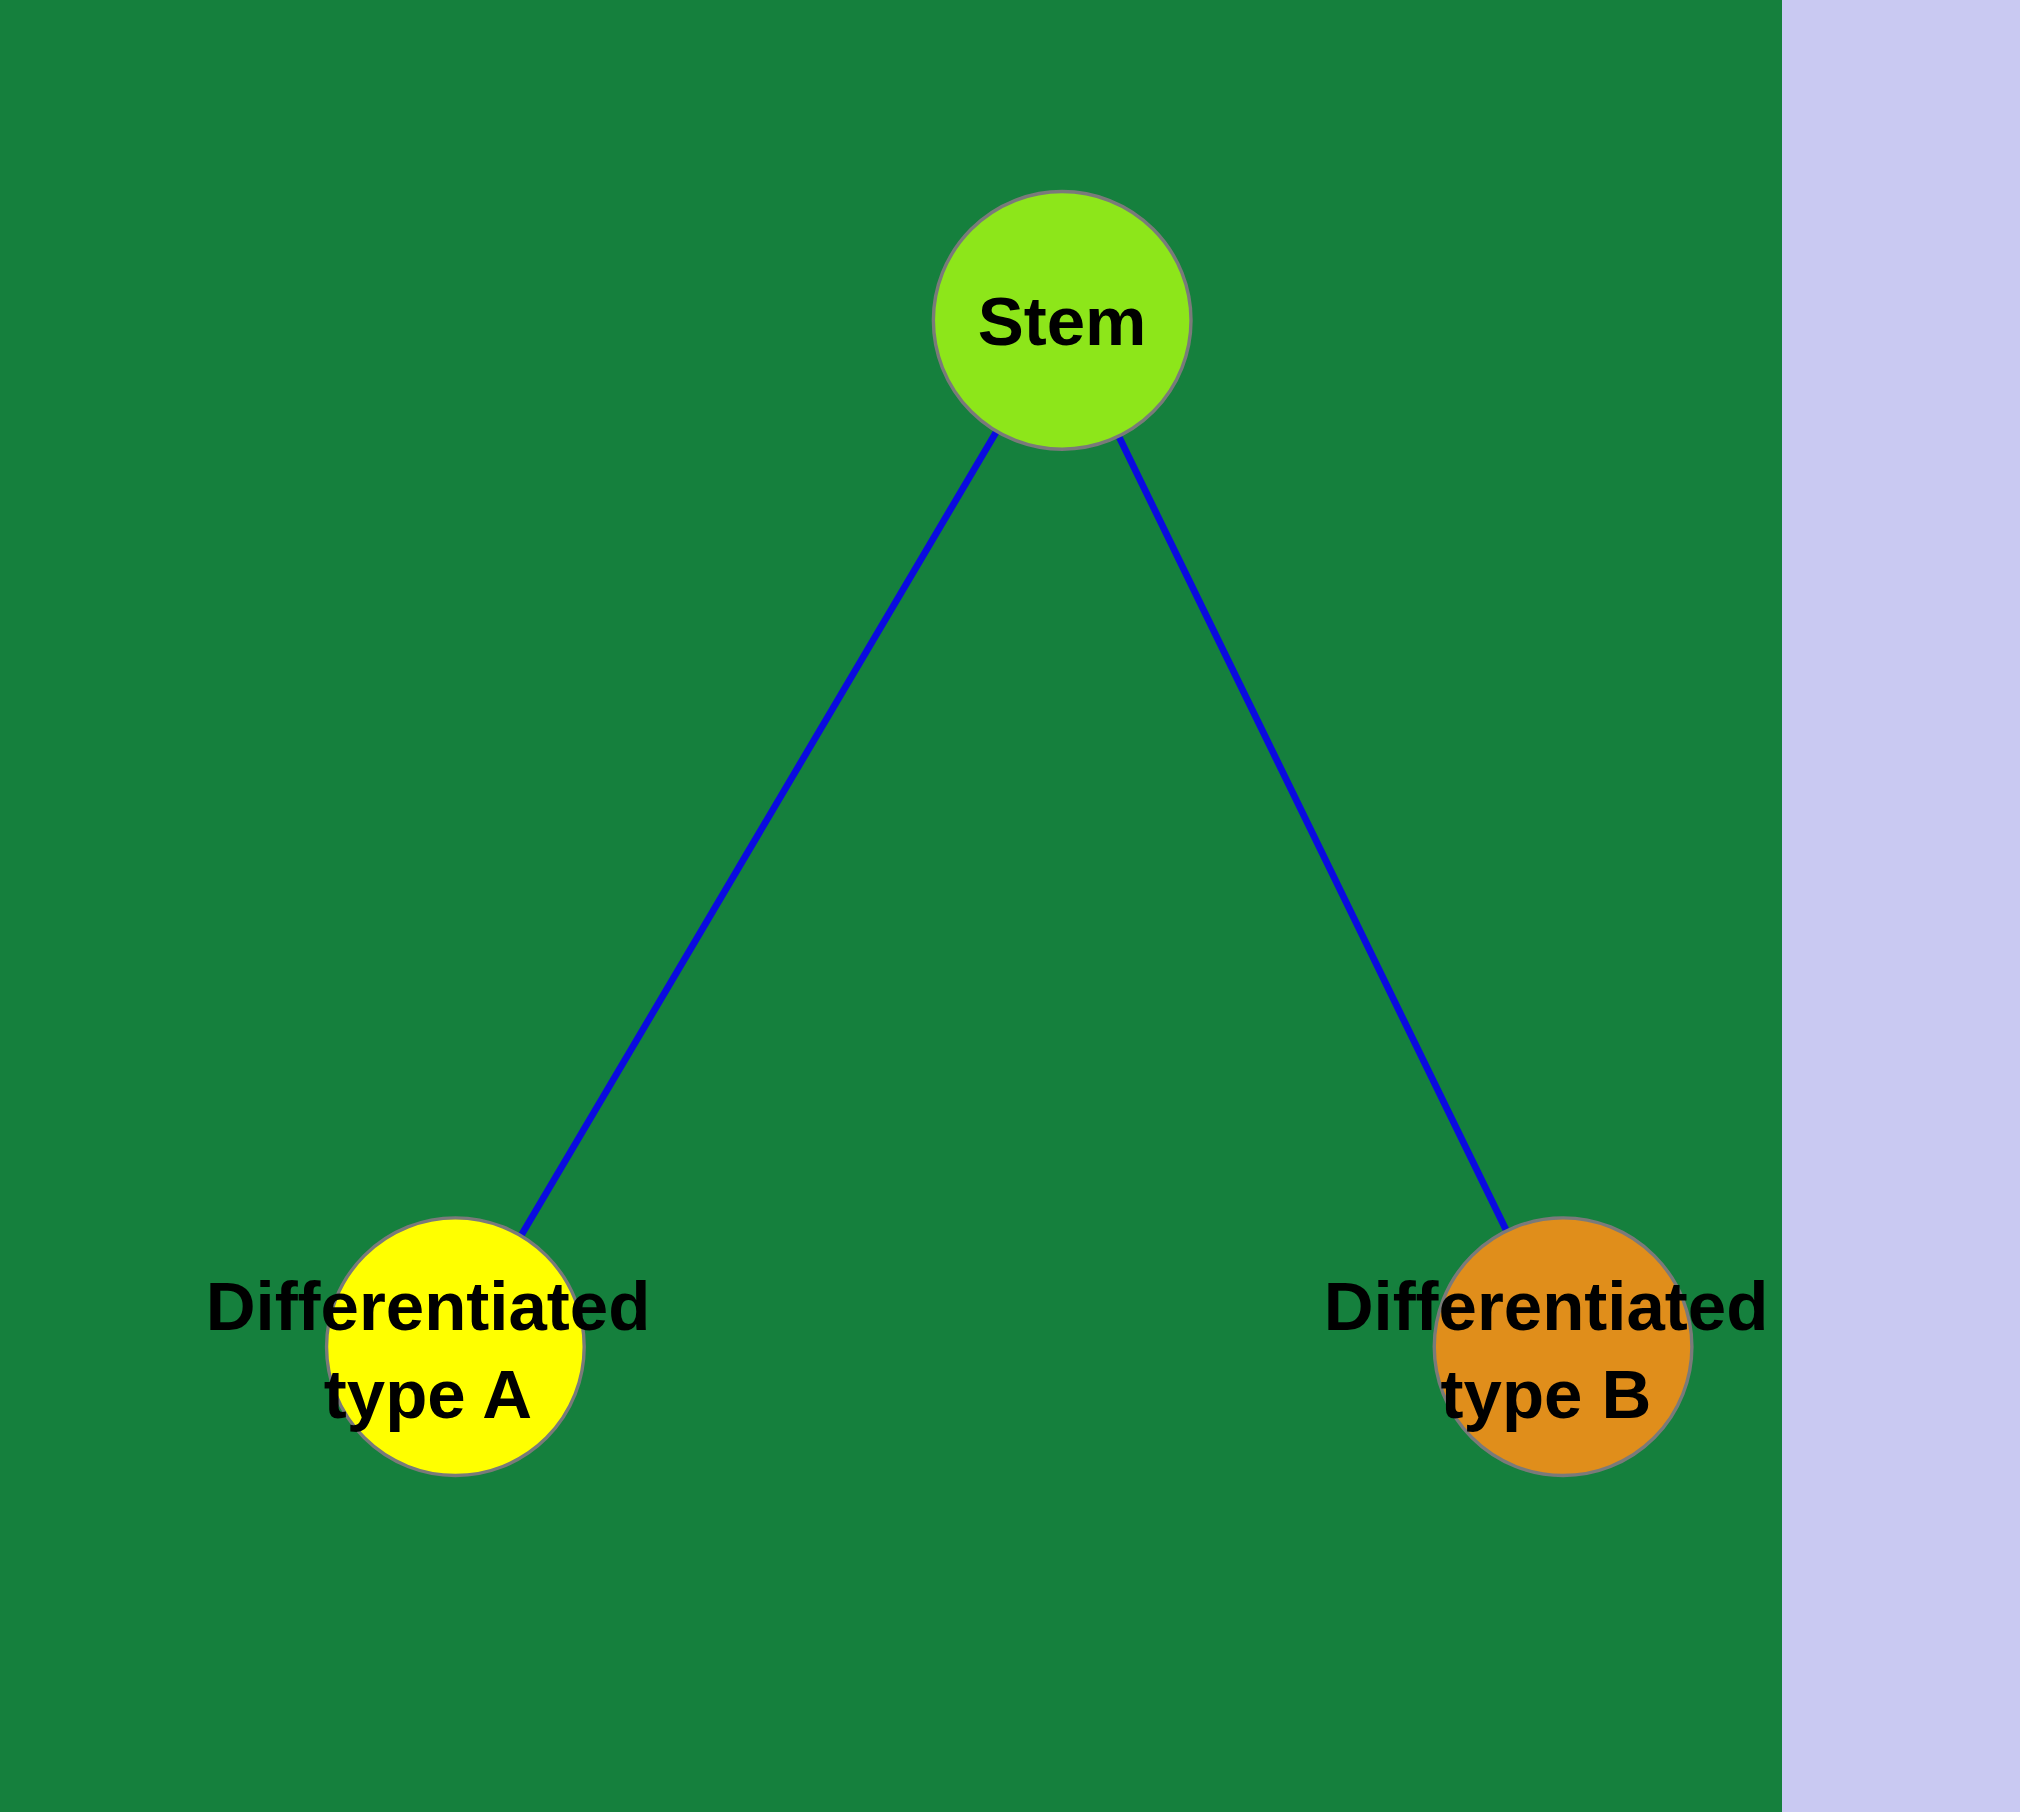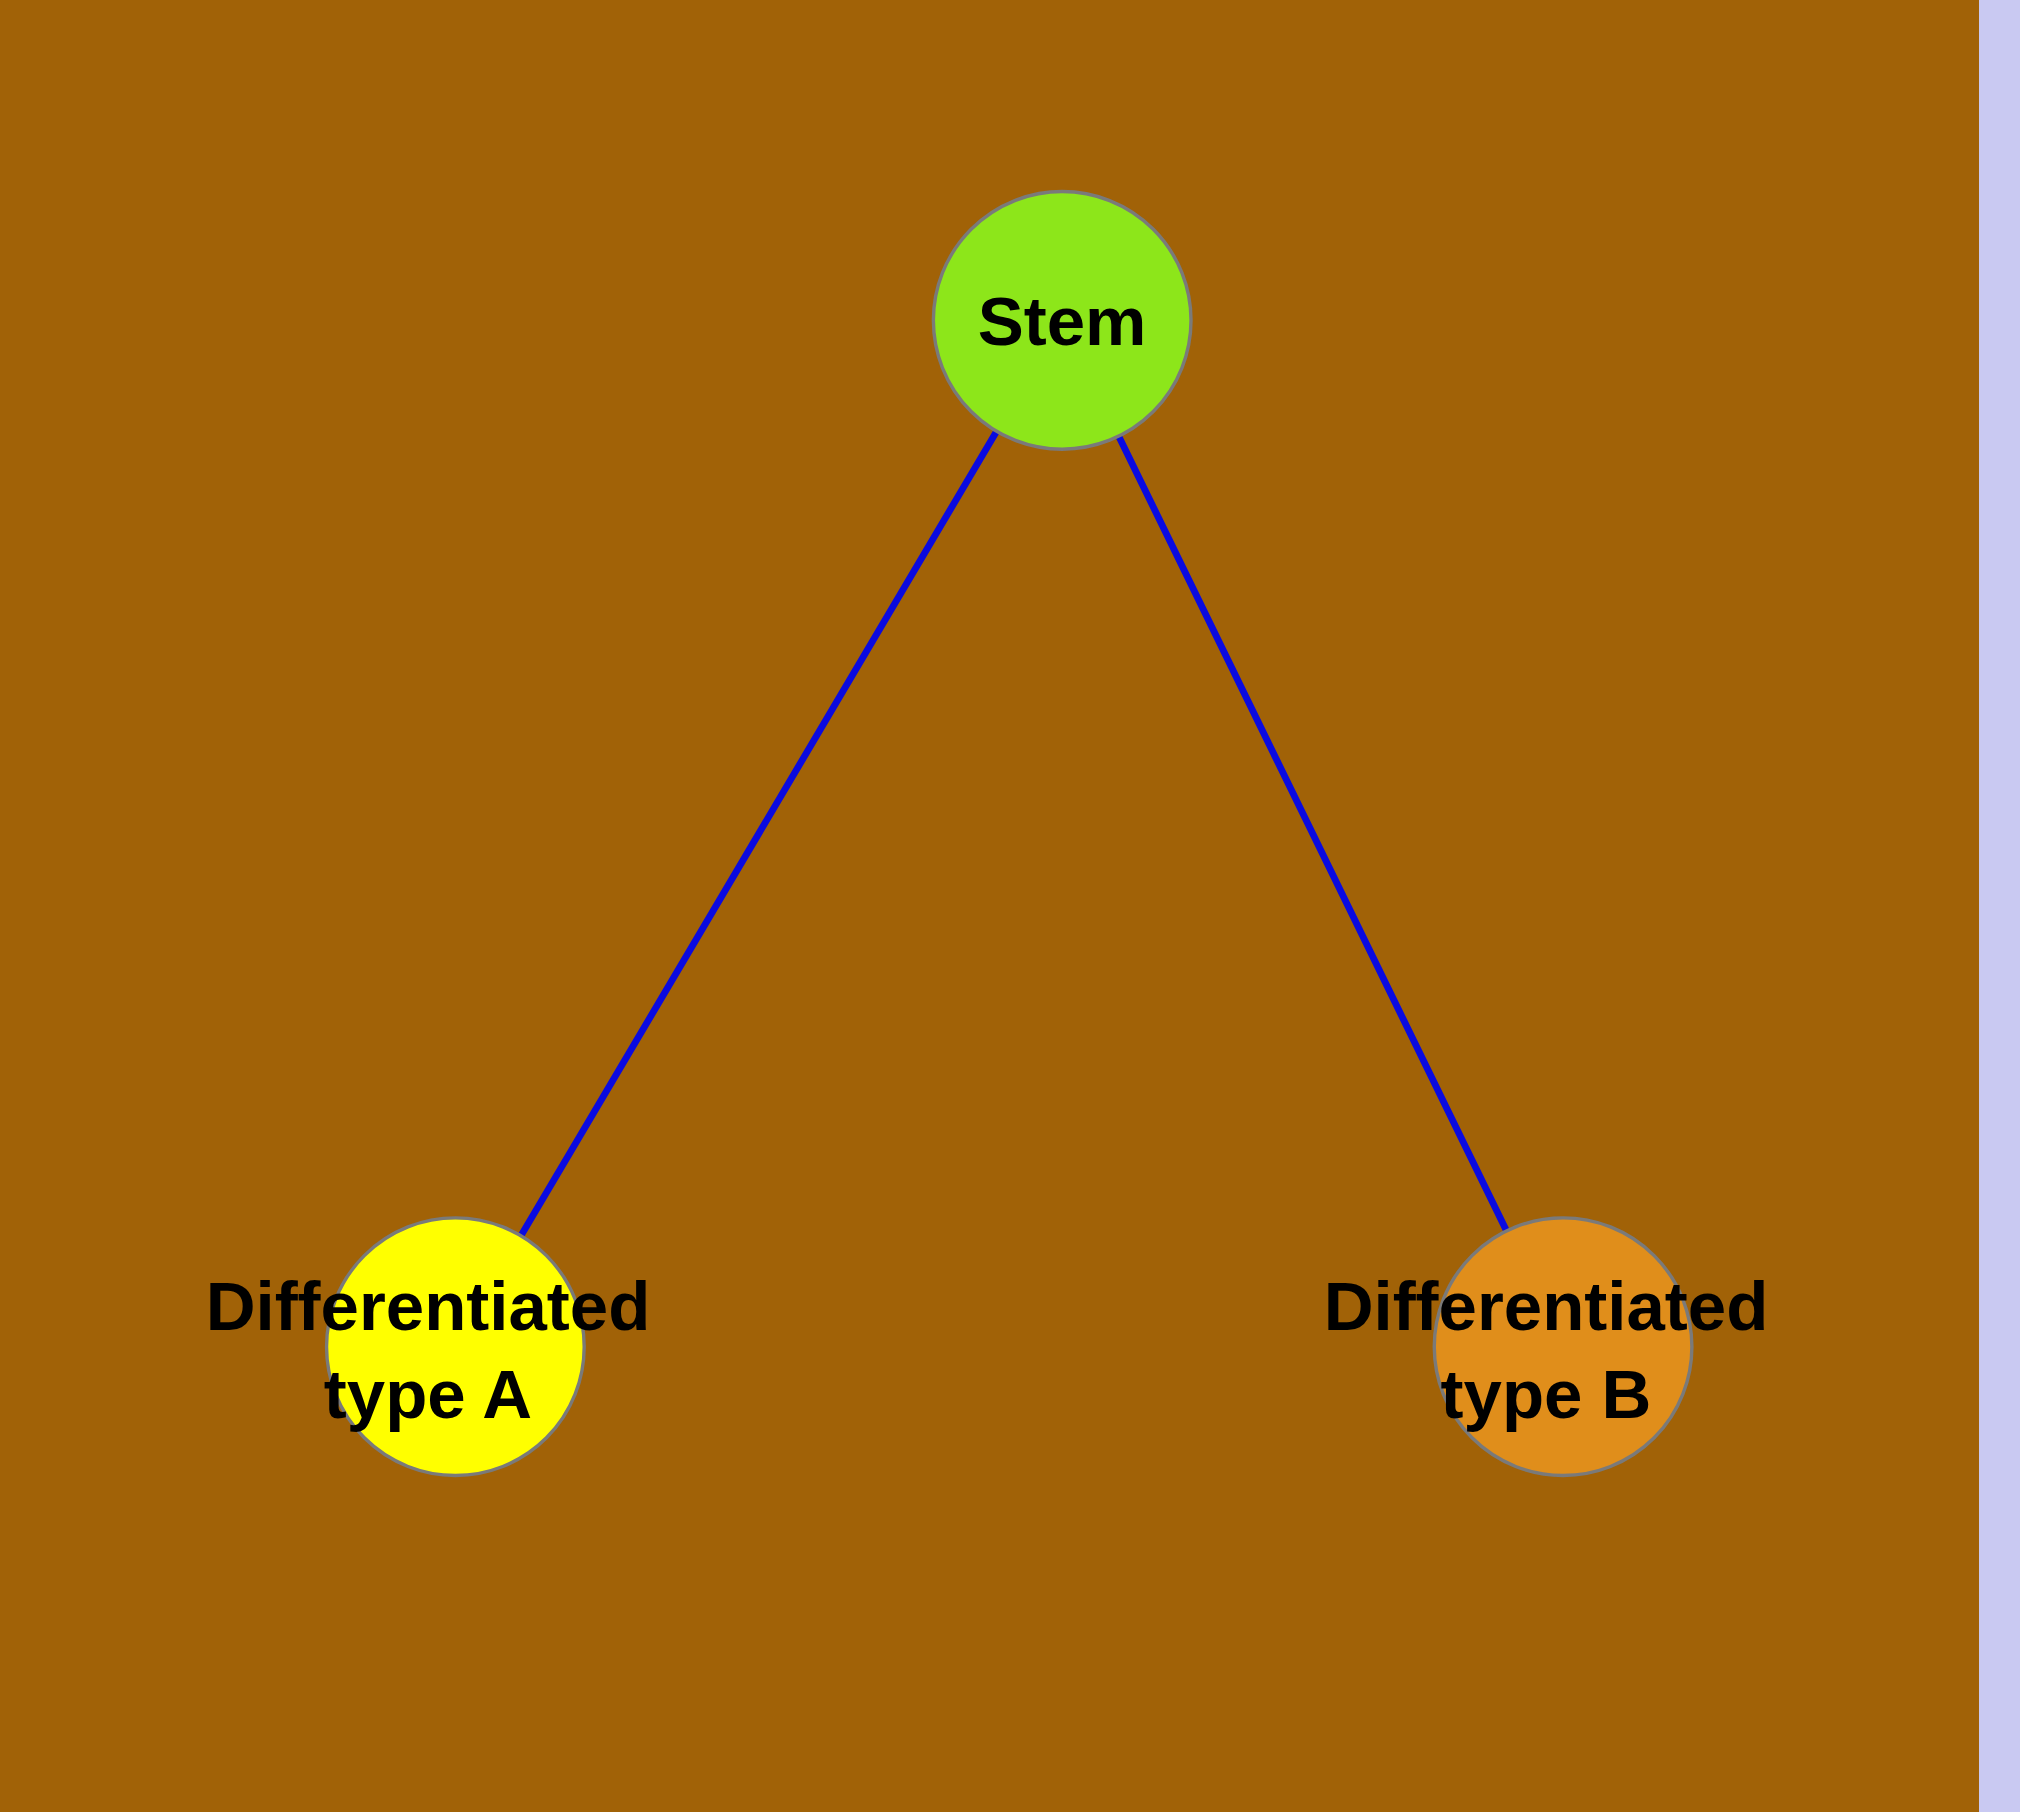--- a/index.html
+++ b/index.html
@@ -3,23 +3,23 @@
 <meta charset="utf-8">
 <style>
   html, body {
     margin: 0;
     padding: 0;
     background: #c9c9f2;
     font-family: "Liberation Sans", sans-serif;
   }
   .canvas {
     position: relative;
-    width: 1979px;
+    width: 1782px;
     height: 1812px;
-    background: #a16207;
+    background: #15803d;
     overflow: hidden;
   }
   svg.graph {
     position: absolute;
     left: 0;
     top: 0;
     width: 2021px;
     height: 1812px;
     display: block;
   }

